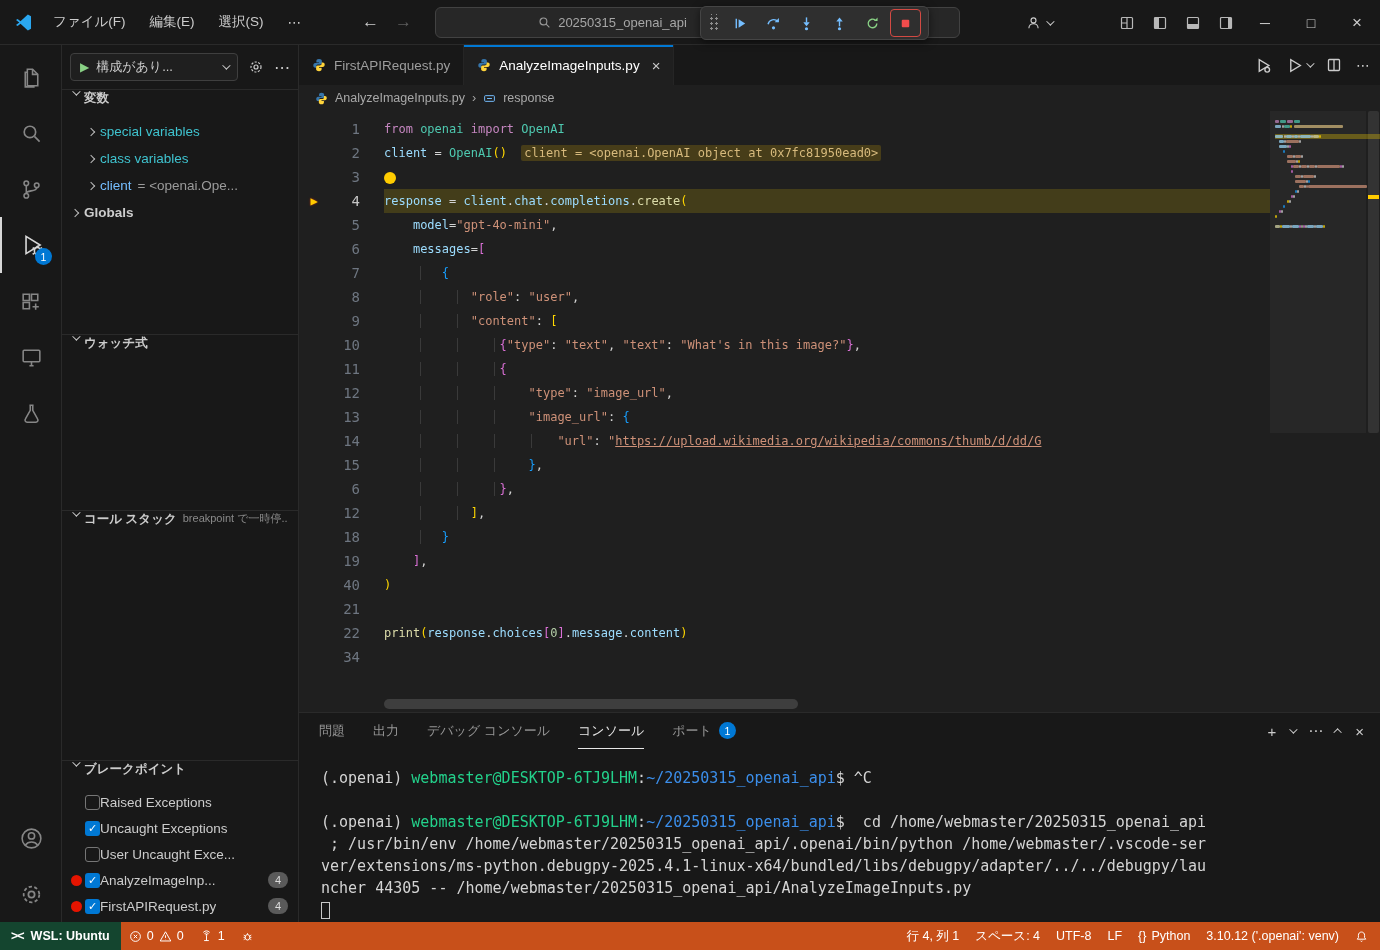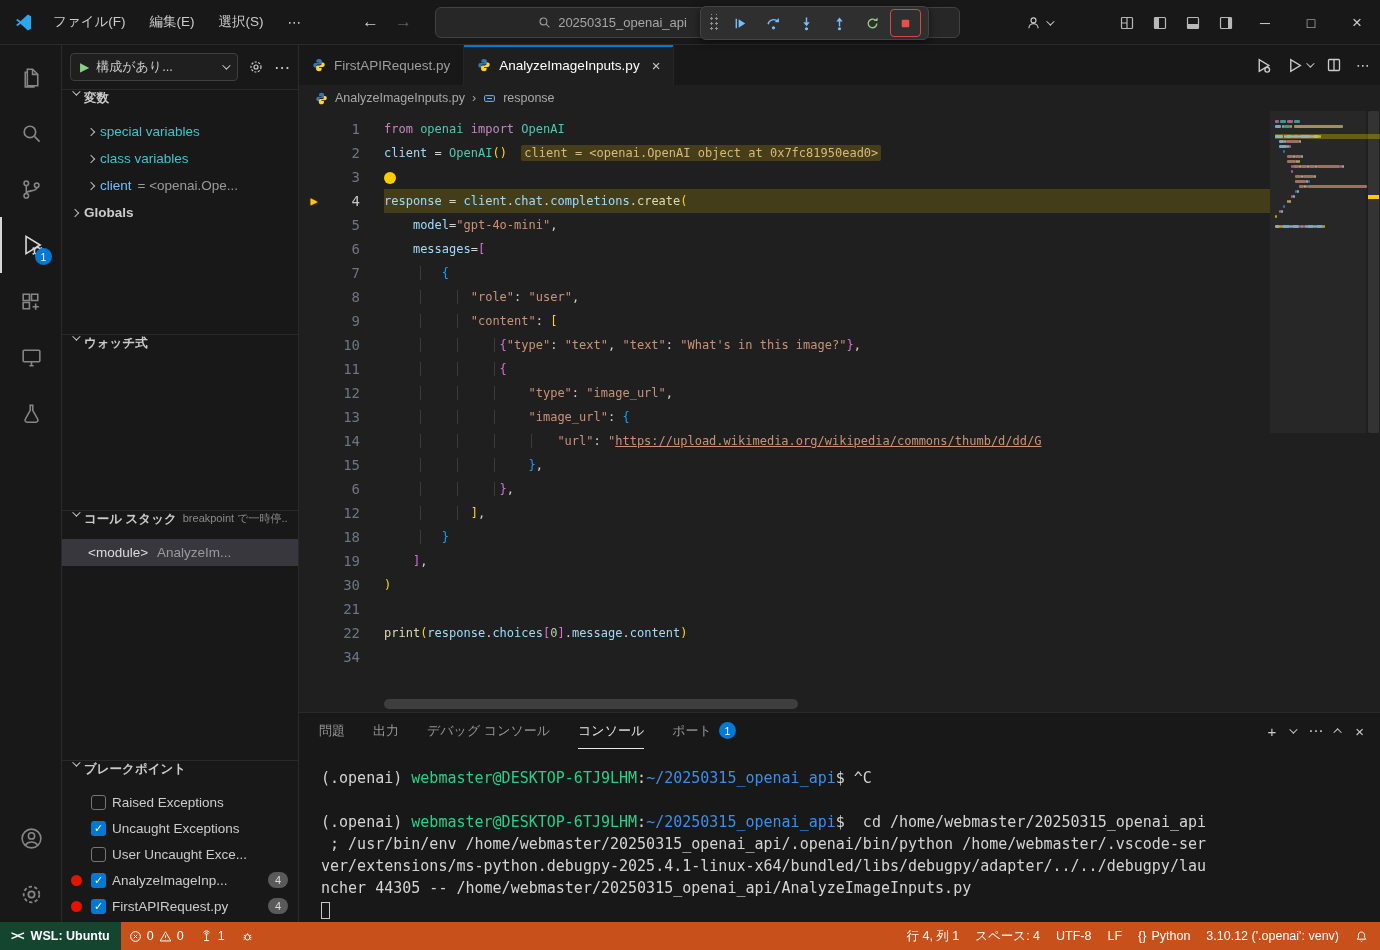--- a/index.html
+++ b/index.html
@@ -52,21 +52,21 @@
 .pane-desc{font-weight:normal;font-size:11px;color:#8a8a8a;white-space:nowrap;overflow:hidden}
 .trow{height:27px;display:flex;align-items:center;gap:6px;font-size:13.5px;white-space:nowrap;overflow:hidden}
 .tw{color:#bbb}
 .t-scope{font-weight:bold;color:#ccc}
 .t-virtual{color:#3fc3cf}
 .t-varname{color:#75beff}
 .t-value{color:#9b9b9b}
 .csrow{height:27px;display:flex;align-items:center;gap:9px;padding-left:26px;font-size:13.5px}
 .csrow.sel{background:#37373d}
 .csname{color:#ddd}.cssrc{color:#9b9b9b}
-.bprow{height:26px;display:flex;align-items:center;gap:6px;padding-left:6px;font-size:13.5px}
+.bprow{height:26px;display:flex;align-items:center;padding-left:6px;font-size:13.5px}
 .bpdot-slot{width:17px;display:flex;justify-content:center;flex:none}
 .bpdot{width:11px;height:11px;border-radius:50%;background:#e51400}
 .cb{width:15px;height:15px;border-radius:3px;display:flex;align-items:center;justify-content:center;flex:none;font-size:11px}
 .cb.checked{background:#0078d4;color:#fff}
 .cb.un{border:1px solid #767676}
 .bplabel{white-space:nowrap;overflow:hidden}
 .linebadge{margin-left:auto;margin-right:10px;background:#5a5a5a;border-radius:9px;padding:0 7px;font-size:11px;color:#ddd;line-height:16px;flex:none}
 
 
 .main{flex:1;display:flex;flex-direction:column;min-width:0}
@@ -352,26 +352,20 @@
           <span>ウォッチ式</span>
         </div>
       </div>
 
       <div class="pane pane-stack">
         <div class="pane-header">
           <span class="chev down"></span>
           <span>コール スタック</span>
           <span class="pane-desc">breakpoint で一時停...</span>
         </div>
-        <div>
-            <div class="csrow sel">
-              <span class="csname">&lt;module&gt;</span>
-              <span class="cssrc">AnalyzeIm...</span>
-            </div>
-          </div>
       </div>
 
       <div class="pane pane-bp">
         <div class="pane-header">
           <span class="chev down"></span>
           <span>ブレークポイント</span>
         </div>
         <div>
             <div class="bprow">
               <span class="bpdot-slot"></span>
@@ -549,21 +543,21 @@
               <div class="gut-row">
                 <span class="glyph"></span>
                 <span class="lnum">18</span>
               </div>
               <div class="gut-row">
                 <span class="glyph"></span>
                 <span class="lnum">19</span>
               </div>
               <div class="gut-row">
                 <span class="glyph"></span>
-                <span class="lnum">30</span>
+                <span class="lnum">40</span>
               </div>
               <div class="gut-row">
                 <span class="glyph"></span>
                 <span class="lnum">21</span>
               </div>
               <div class="gut-row">
                 <span class="glyph"></span>
                 <span class="lnum">22</span>
               </div>
               <div class="gut-row">

